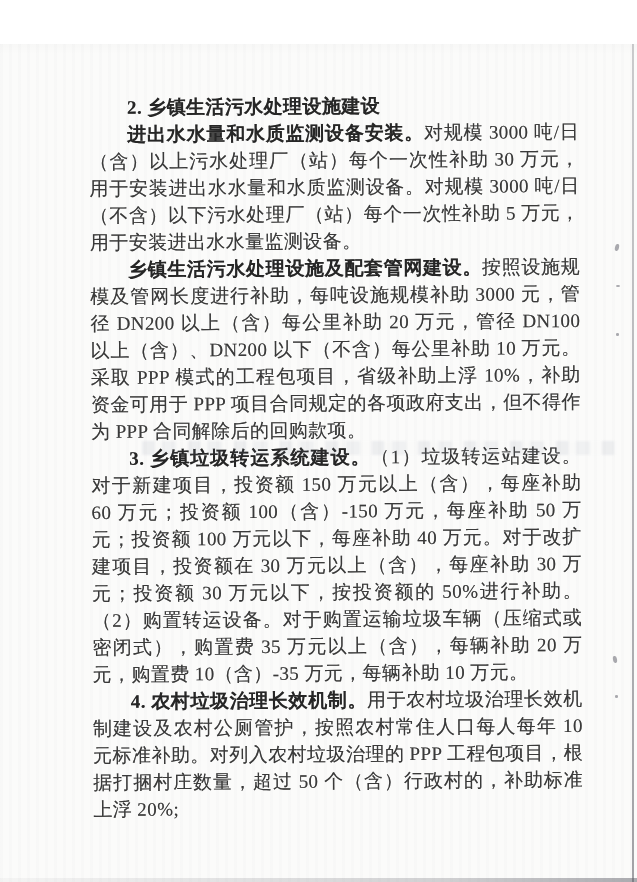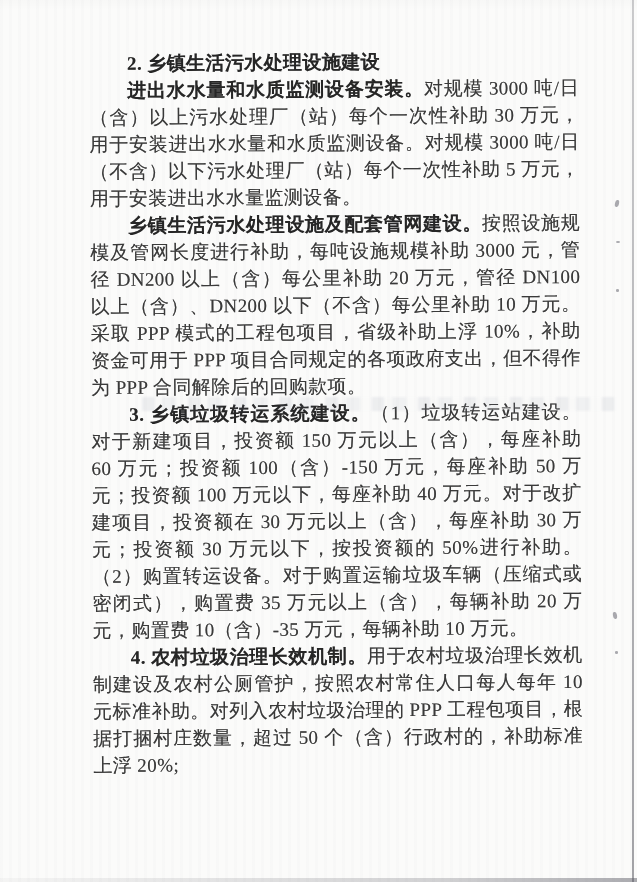--- a/index.html
+++ b/index.html
@@ -62,21 +62,21 @@
   }
   .s1 { left: 615px; top: 200px; width: 4px; height: 7px; transform: rotate(12deg); }
   .s2 { left: 616px; top: 241px; width: 4px; height: 2px; }
   .s3 { left: 616px; top: 289px; width: 3px; height: 3px; }
   .s4 { left: 613px; top: 612px; width: 4px; height: 7px; transform: rotate(-10deg); }
   .s5 { left: 615px; top: 651px; width: 3px; height: 3px; }
 </style>
 </head>
 <body>
 
-<div class="page" style="background-color: rgb(251, 251, 250);">
+<div class="page" style="background-color: rgb(251, 251, 250); margin-top: 44px;">
 
   <div class="content" style="color: rgb(58, 58, 58);">
     <p class="para"><span class="lead" style="color: rgb(38, 38, 38);">2. 乡镇生活污水处理设施建设</span><span></span></p>
 
     <p class="para"><span class="lead" style="color: rgb(38, 38, 38);">进出水水量和水质监测设备安装。</span><span>对规模 3000 吨/日（含）以上污水处理厂（站）每个一次性补助 30 万元，用于安装进出水水量和水质监测设备。对规模 3000 吨/日（不含）以下污水处理厂（站）每个一次性补助 5 万元，用于安装进出水水量监测设备。</span></p>
 
     <p class="para"><span class="lead" style="color: rgb(38, 38, 38);">乡镇生活污水处理设施及配套管网建设。</span><span>按照设施规模及管网长度进行补助，每吨设施规模补助 3000 元，管径 DN200 以上（含）每公里补助 20 万元，管径 DN100 以上（含）、DN200 以下（不含）每公里补助 10 万元。采取 PPP 模式的工程包项目，省级补助上浮 10%，补助资金可用于 PPP 项目合同规定的各项政府支出，但不得作为 PPP 合同解除后的回购款项。</span></p>
 
     <p class="para"><span class="lead" style="color: rgb(38, 38, 38);">3. 乡镇垃圾转运系统建设。</span><span>（1）垃圾转运站建设。对于新建项目，投资额 150 万元以上（含），每座补助 60 万元；投资额 100（含）-150 万元，每座补助 50 万元；投资额 100 万元以下，每座补助 40 万元。对于改扩建项目，投资额在 30 万元以上（含），每座补助 30 万元；投资额 30 万元以下，按投资额的 50%进行补助。（2）购置转运设备。对于购置运输垃圾车辆（压缩式或密闭式），购置费 35 万元以上（含），每辆补助 20 万元，购置费 10（含）-35 万元，每辆补助 10 万元。</span></p>
 

